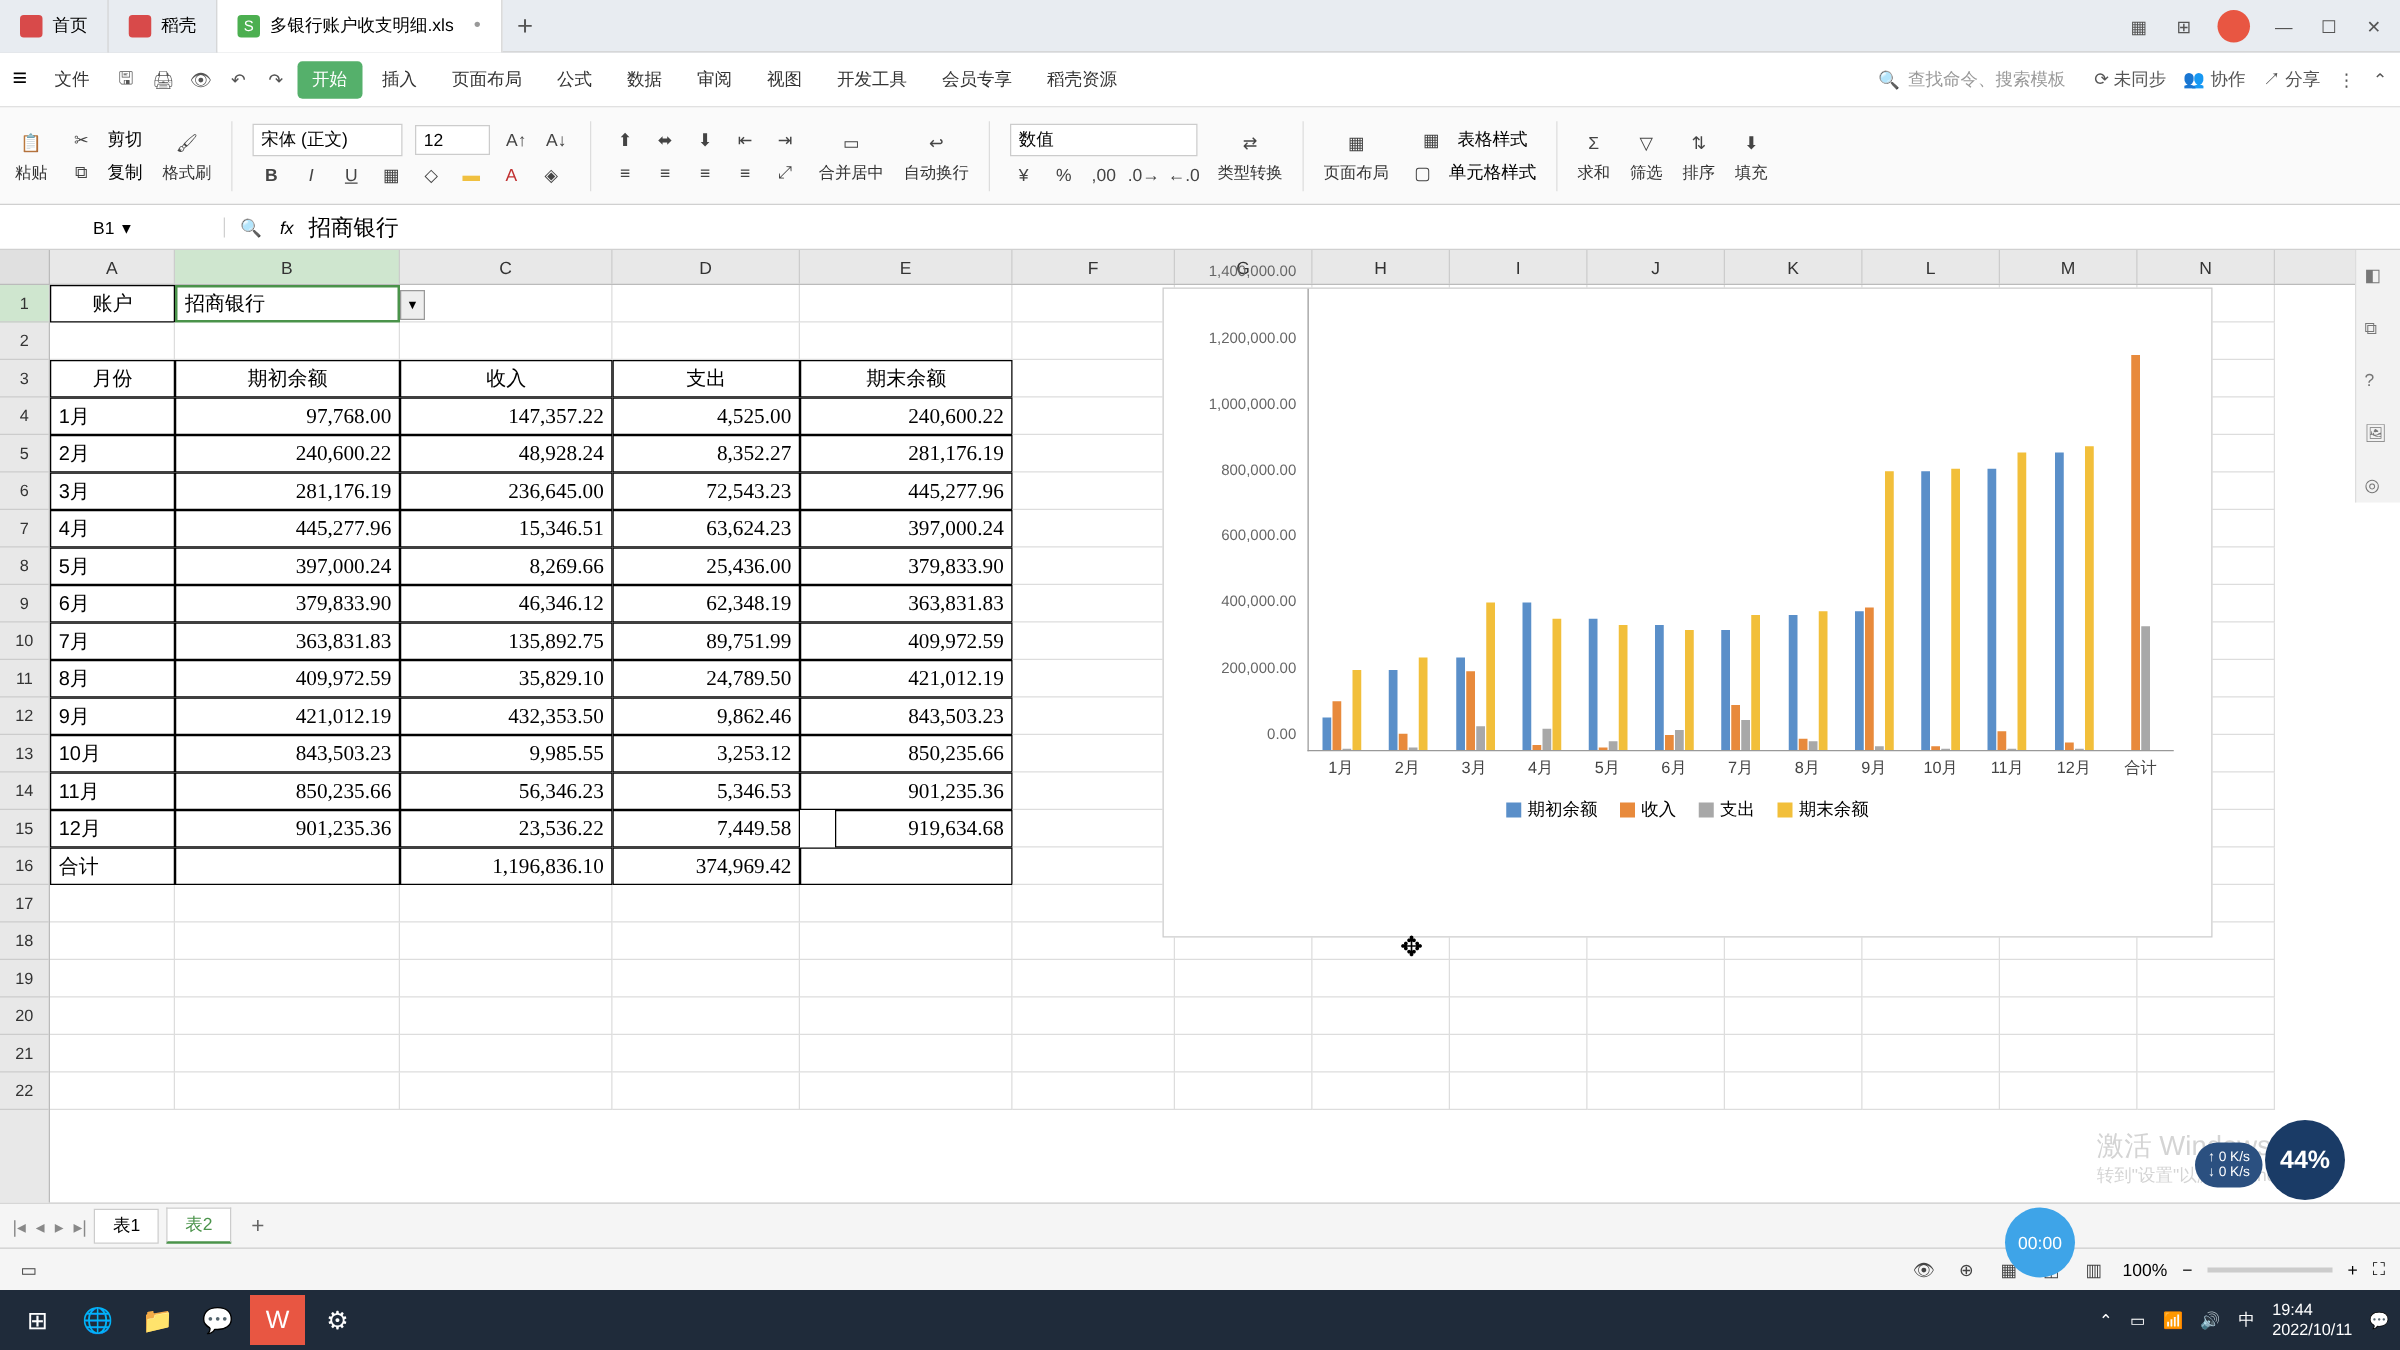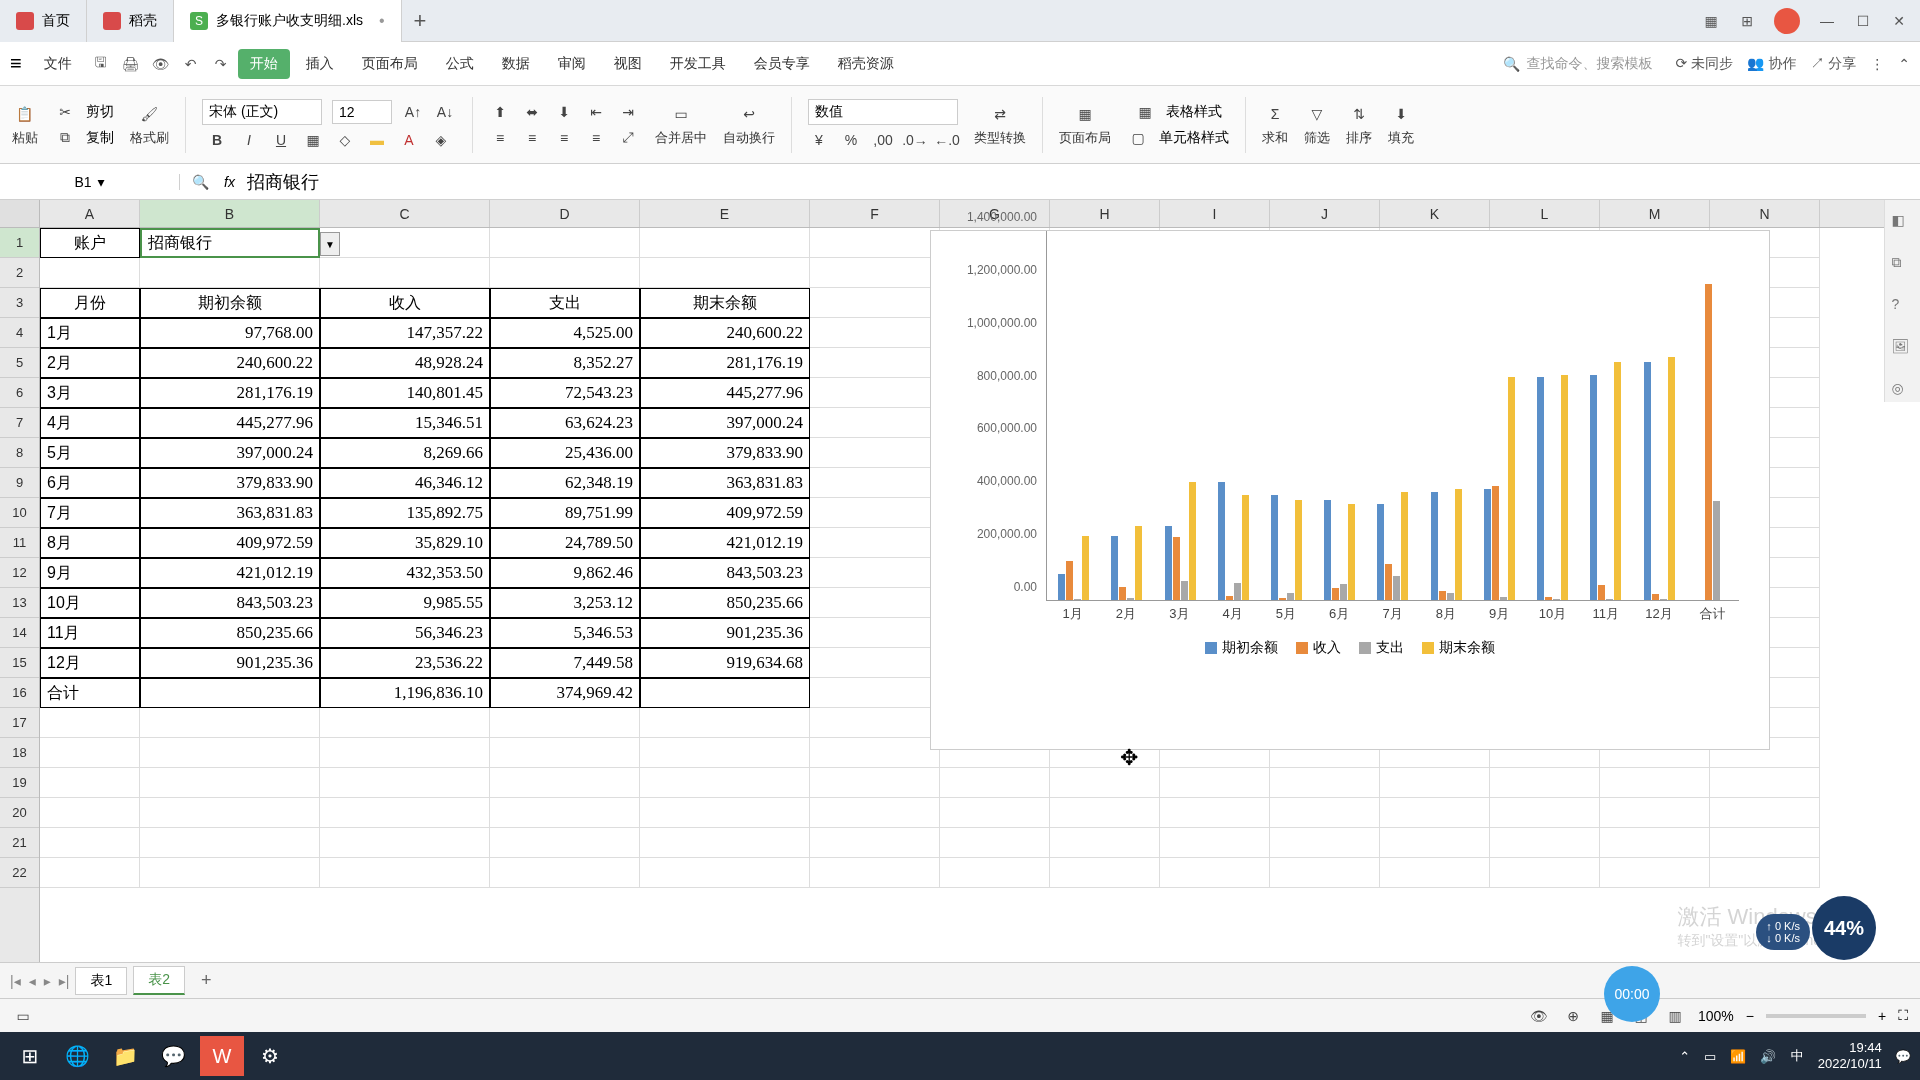--- a/index.html
+++ b/index.html
@@ -61,21 +61,21 @@
 .lg-sw{width:12px;height:12px;}
 .sheet-tabs{height:36px;display:flex;align-items:center;border-top:1px solid #ccc;background:#f5f5f5;padding:0 10px;gap:6px;}
 .sheet-nav{display:flex;gap:8px;color:#888;}
 .sheet-tab{padding:4px 14px;border:1px solid #ccc;background:#fff;cursor:pointer;}
 .sheet-tab.active{color:#4a934a;border-bottom:2px solid #4a934a;}
 .statusbar{height:34px;display:flex;align-items:center;background:#f5f5f5;border-top:1px solid #ccc;padding:0 12px;gap:12px;}
 .statusbar .right{margin-left:auto;display:flex;gap:12px;align-items:center;}
 .taskbar{height:48px;background:#1f2b3a;display:flex;align-items:center;padding:0 8px;gap:4px;position:absolute;bottom:0;left:0;right:0;}
 .task-icon{width:44px;height:40px;display:flex;align-items:center;justify-content:center;color:#fff;font-size:20px;}
 .task-right{margin-left:auto;display:flex;align-items:center;gap:14px;color:#fff;font-size:13px;}
-.time-block{text-align:right;line-height:1.2;}
+.time-block{text-align:left;line-height:1.2;}
 .watermark{position:absolute;right:60px;bottom:130px;color:#b8b8b8;font-size:22px;opacity:.6;}
 .floatbadge{position:absolute;right:44px;bottom:120px;width:64px;height:64px;border-radius:50%;background:#1a3b66;color:#fff;display:flex;align-items:center;justify-content:center;font-size:20px;font-weight:bold;}
 .speed-badge{position:absolute;right:110px;bottom:130px;background:#2b5080;color:#fff;font-size:11px;padding:6px 10px;border-radius:18px;}
 .timer-badge{position:absolute;right:260px;bottom:58px;width:56px;height:56px;border-radius:50%;background:#3ea4e8;color:#fff;display:flex;align-items:center;justify-content:center;font-size:14px;}
 .cursor{position:absolute;left:1080px;top:545px;font-size:22px;}
 .side-panel{position:absolute;right:0;top:200px;width:36px;background:#f2f2f2;border-left:1px solid #ddd;display:flex;flex-direction:column;gap:20px;padding-top:12px;align-items:center;}
 .sp-icon{width:22px;height:22px;color:#777;}
 </style>
 </head>
 <body>
@@ -388,21 +388,21 @@
           <div class="cell " style="width: 110px;"></div>
           <div class="cell " style="width: 110px;"></div>
           <div class="cell " style="width: 110px;"></div>
           <div class="cell " style="width: 110px;"></div>
           <div class="cell " style="width: 110px;"></div>
           <div class="cell " style="width: 110px;"></div>
         </div>
         <div class="row">
           <div class="cell table-cell" style="width: 100px; justify-content: flex-start;">3月</div>
           <div class="cell table-cell num" style="width: 180px;">281,176.19</div>
-          <div class="cell table-cell num" style="width: 170px;">140,801.45</div>
+          <div class="cell table-cell num" style="width: 170px;">236,645.00</div>
           <div class="cell table-cell num" style="width: 150px;">72,543.23</div>
           <div class="cell table-cell num" style="width: 170px;">445,277.96</div>
           <div class="cell " style="width: 130px;"></div>
           <div class="cell " style="width: 110px;"></div>
           <div class="cell " style="width: 110px;"></div>
           <div class="cell " style="width: 110px;"></div>
           <div class="cell " style="width: 110px;"></div>
           <div class="cell " style="width: 110px;"></div>
           <div class="cell " style="width: 110px;"></div>
           <div class="cell " style="width: 110px;"></div>
@@ -534,21 +534,21 @@
           <div class="cell " style="width: 110px;"></div>
           <div class="cell " style="width: 110px;"></div>
           <div class="cell " style="width: 110px;"></div>
           <div class="cell " style="width: 110px;"></div>
         </div>
         <div class="row">
           <div class="cell table-cell" style="width: 100px; justify-content: flex-start;">12月</div>
           <div class="cell table-cell num" style="width: 180px;">901,235.36</div>
           <div class="cell table-cell num" style="width: 170px;">23,536.22</div>
           <div class="cell table-cell num" style="width: 150px;">7,449.58</div>
-          <div class="cell table-cell num" style="width: 170px;">919,634.68</div>
+          <div class="cell table-cell num" style="width: 142px; margin-left: 28px;">919,634.68</div>
           <div class="cell " style="width: 130px;"></div>
           <div class="cell " style="width: 110px;"></div>
           <div class="cell " style="width: 110px;"></div>
           <div class="cell " style="width: 110px;"></div>
           <div class="cell " style="width: 110px;"></div>
           <div class="cell " style="width: 110px;"></div>
           <div class="cell " style="width: 110px;"></div>
           <div class="cell " style="width: 110px;"></div>
           <div class="cell " style="width: 110px;"></div>
         </div>

